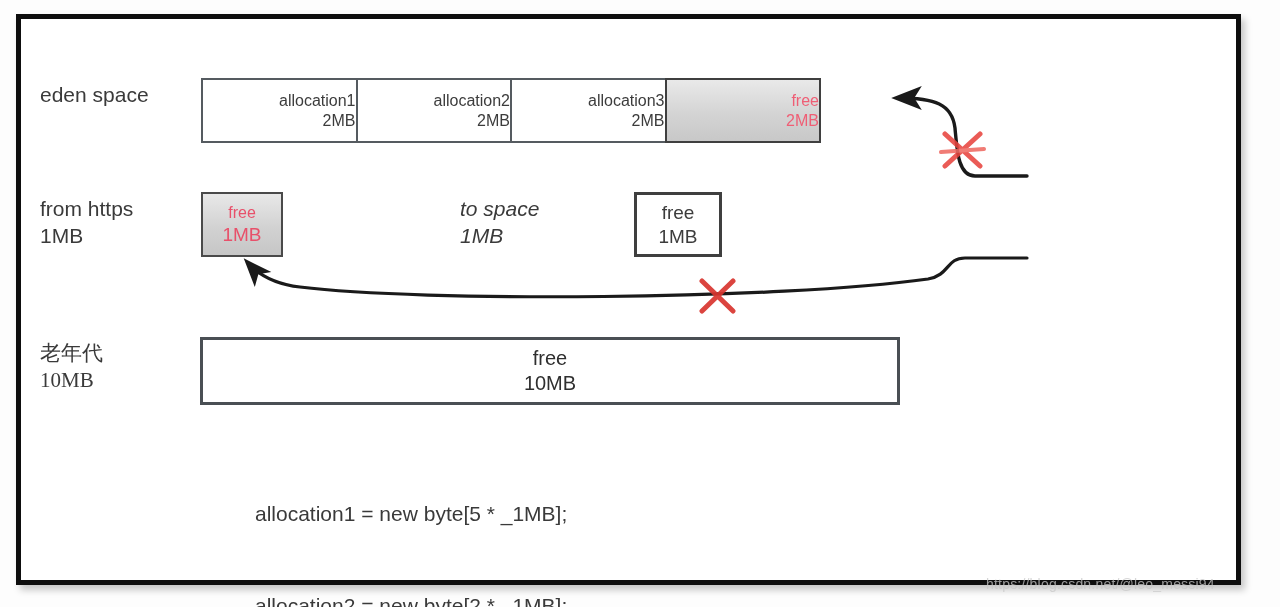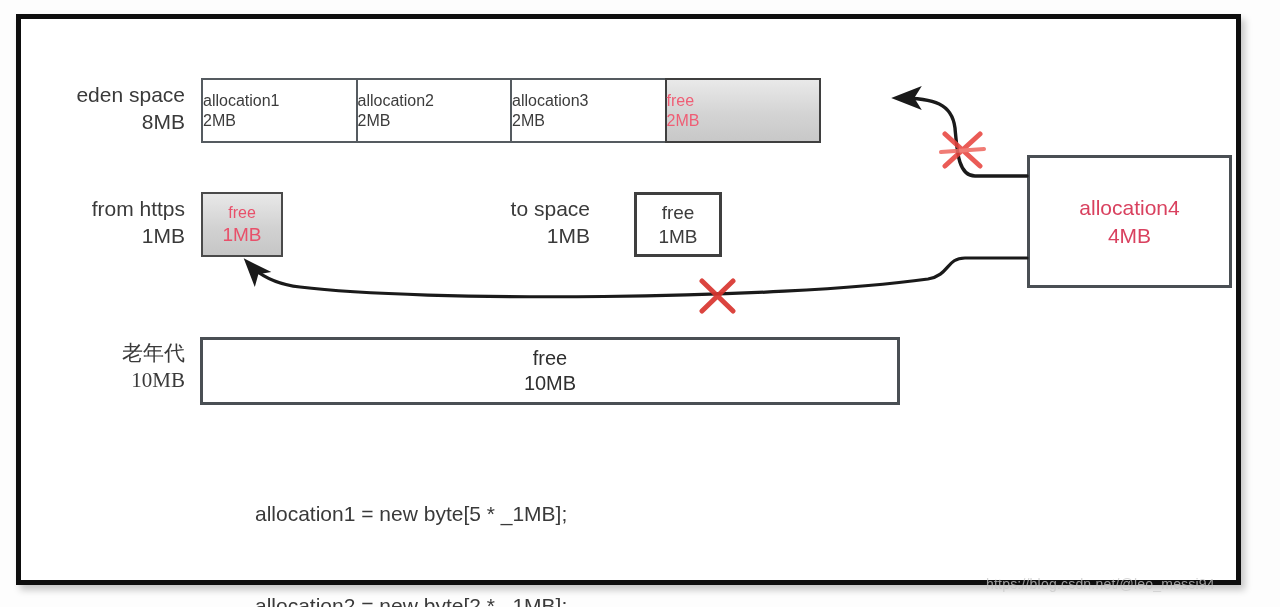--- a/index.html
+++ b/index.html
@@ -12,21 +12,21 @@
   #root{position:relative;width:1280px;height:607px;}
 
   .frame{
     position:absolute;left:16px;top:14px;width:1225px;height:571px;
     border:5px solid #0e0e0e;background:#ffffff;
     box-shadow:4px 5px 7px rgba(0,0,0,0.22);
     box-sizing:border-box;
   }
 
   .row-label{
-    position:absolute;text-align:right;
+    position:absolute;
     color:#3a3a3a;line-height:1.28;
     font-size:21px;white-space:nowrap;
   }
   .row-label .l2{display:block;}
 
   .memblock{
     position:absolute;box-sizing:border-box;
     border:2px solid #555b60;
     display:flex;flex-direction:column;
     align-items:center;justify-content:center;
@@ -41,21 +41,21 @@
   .memblock .big{font-size:19px;}
 
   .eden-strip{
     position:absolute;left:201px;top:78px;width:620px;height:65px;
     display:flex;box-sizing:border-box;
   }
   .eden-cell{
     flex:1 1 0;box-sizing:border-box;
     border:2px solid #555b60;margin-left:-2px;
     display:flex;flex-direction:column;
-    align-items:flex-start;justify-content:center;
+    align-items:flex-end;justify-content:center;
     line-height:1.25;font-size:16px;color:#3c3c3c;background:#fff;
   }
   .eden-cell:first-child{margin-left:0;}
   .eden-cell.gray{
     background:linear-gradient(180deg,#e9e9e9 0%,#d4d4d4 55%,#c8c8c8 100%);
     border-color:#3f3f3f;color:#ef5e75;
   }
 
   .alloc4-box{
     position:absolute;left:1027px;top:155px;width:205px;height:133px;
@@ -86,21 +86,20 @@
 </style>
 </head>
 <body>
 
 <div id="root">
 
   <div class="frame"></div>
 
   <div class="row-label" style="left:40px;top:82px;width:145px;">
     <span>eden space</span>
-    <span class="l2">8MB</span>
   </div>
 
   <div class="eden-strip">
     <div class="eden-cell">
       <span>allocation1</span>
       <span>2MB</span>
     </div>
     <div class="eden-cell">
       <span>allocation2</span>
       <span>2MB</span>
@@ -118,34 +117,30 @@
   <div class="row-label" style="left:40px;top:196px;width:145px;">
     <span>from https</span>
     <span class="l2">1MB</span>
   </div>
 
   <div class="memblock gray red" style="left:201px;top:192px;width:82px;height:65px;">
     <span>free</span>
     <span class="big">1MB</span>
   </div>
 
-  <div class="row-label" style="left:460px;top:196px;width:130px;">
+  <div class="row-label" style="left:460px;top:196px;width:130px;font-style:italic;">
     <span>to space</span>
     <span class="l2">1MB</span>
   </div>
 
   <div class="memblock" style="left:634px;top:192px;width:88px;height:65px;border-width:3px;border-color:#3f3f3f;">
     <span style="font-size:19px;">free</span>
     <span class="big">1MB</span>
   </div>
 
-  <div class="alloc4-box">
-    <span>allocation4</span>
-    <span>4MB</span>
-  </div>
 
   <div class="row-label" style="left:40px;top:340px;width:145px;font-family:Liberation Serif, serif;">
     <span>老年代</span>
     <span class="l2">10MB</span>
   </div>
 
   <div class="oldgen-box">
     <span>free</span>
     <span>10MB</span>
   </div>

